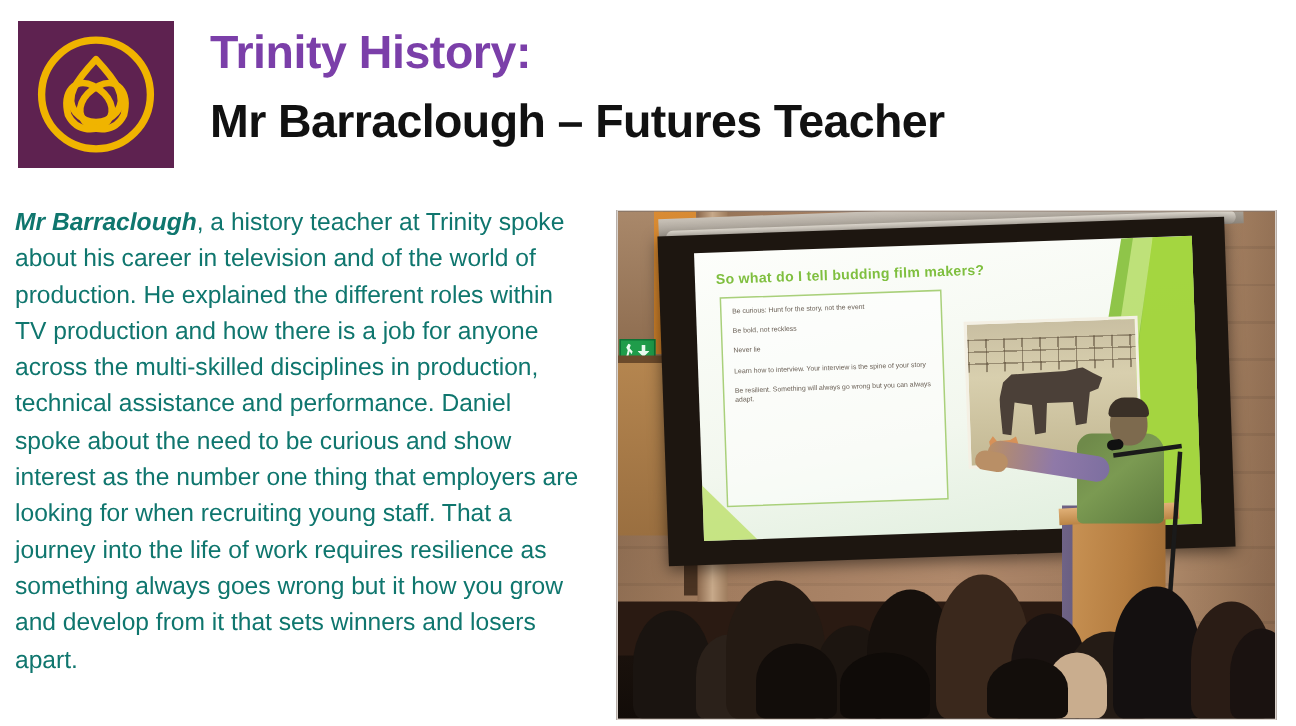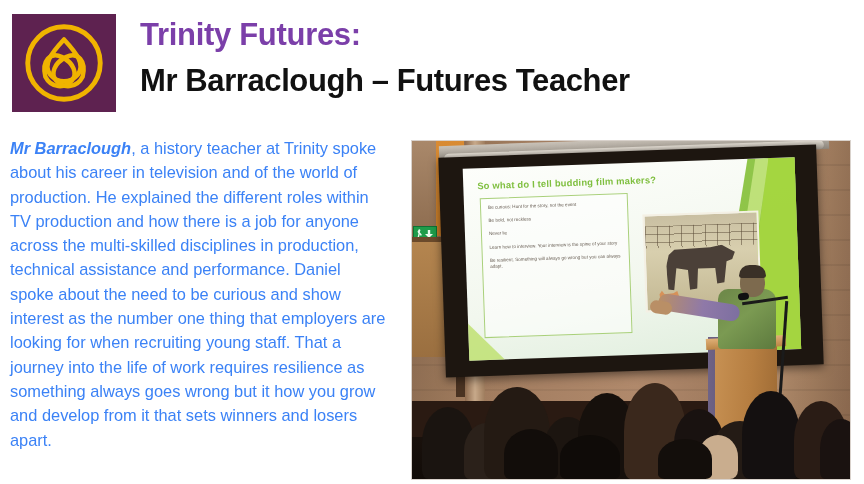--- a/index.html
+++ b/index.html
@@ -32,21 +32,21 @@
     font-size: 31px; font-weight: bold; color: #111111;
     letter-spacing: -0.4px; line-height: 1.3;
     margin-top: 6px; white-space: nowrap;
   }
 
   
   .article {
     position: absolute; left: 10px; top: 136px;
     width: 378px;
     font-size: 16.4px; line-height: 24.3px;
-    color: #3b82f6;
+    color: #0f766e;
   }
   .article .lead { font-weight: bold; font-style: italic; }
 
   
   .photo {
     position: absolute; left: 411px; top: 140px;
     width: 440px; height: 340px;
     overflow: hidden;
     background: #2a1a12;
     border: 1px solid #d9d2cc;
@@ -257,21 +257,21 @@
         <circle cx="50" cy="50" r="37" fill="none" stroke="#F0B400" stroke-width="5"></circle>
         <g fill="none" stroke="#F0B400" stroke-width="4.6" stroke-linejoin="round">
           <path d="M50 26 C63 40 72 52 64 62 C56 71 44 71 36 62 C28 52 37 40 50 26 Z"></path>
           <path d="M31 64 C27 48 36 38 48 44 C60 50 64 61 58 68 C51 76 37 76 31 64 Z"></path>
           <path d="M69 64 C73 48 64 38 52 44 C40 50 36 61 42 68 C49 76 63 76 69 64 Z"></path>
         </g>
       </svg>
     </div>
 
     <div class="titles">
-      <div class="title-line1">Trinity Futures:</div>
+      <div class="title-line1">Trinity History:</div>
       <div class="title-line2">Mr Barraclough – Futures Teacher</div>
     </div>
   </div>
 
   <div class="article">
     <span class="lead">Mr Barraclough</span><span>, a history teacher at Trinity spoke about his career in television and of the world of production. He explained the different roles within TV production and how there is a job for anyone across the multi-skilled disciplines in production, technical assistance and performance. Daniel spoke about the need to be curious and show interest as the number one thing that employers are looking for when recruiting young staff. That a journey into the life of work requires resilience as something always goes wrong but it how you grow and develop from it that sets winners and losers apart.</span>
   </div>
 
   <div class="photo">
     <div class="photo-inner">

